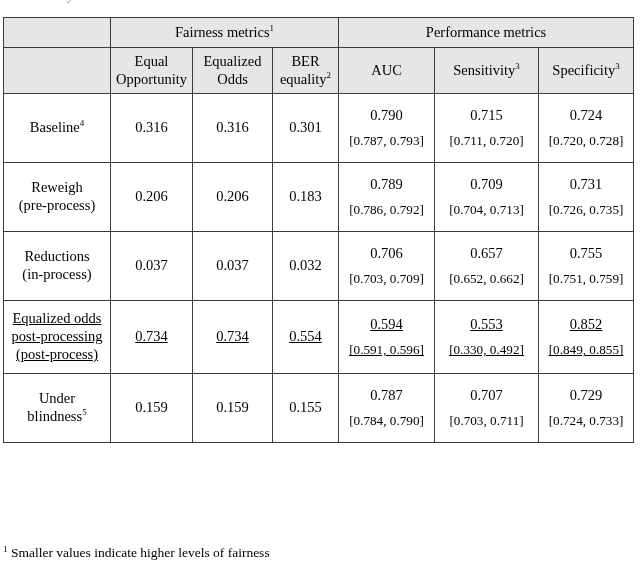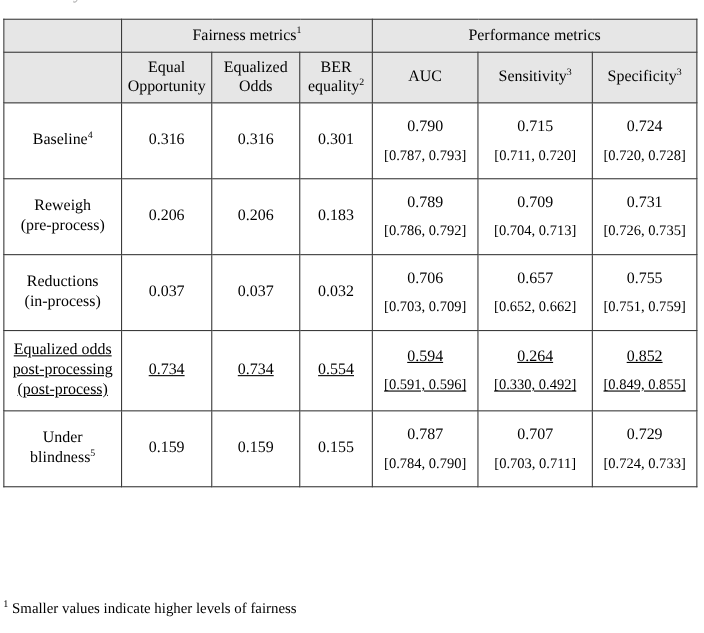--- a/index.html
+++ b/index.html
@@ -249,21 +249,21 @@
           <span>(post-process)</span>
         </td>
         <td class="val">0.734</td>
         <td class="val">0.734</td>
         <td class="val">0.554</td>
         <td class="val perf">
           <span class="point">0.594</span>
           <span class="ci">[0.591, 0.596]</span>
         </td>
         <td class="val perf">
-          <span class="point">0.264</span>
+          <span class="point">0.553</span>
           <span class="ci">[0.330, 0.492]</span>
         </td>
         <td class="val perf">
           <span class="point">0.852</span>
           <span class="ci">[0.849, 0.855]</span>
         </td>
       </tr>
 
       <tr class="data-row">
         <td class="rowlabel">

